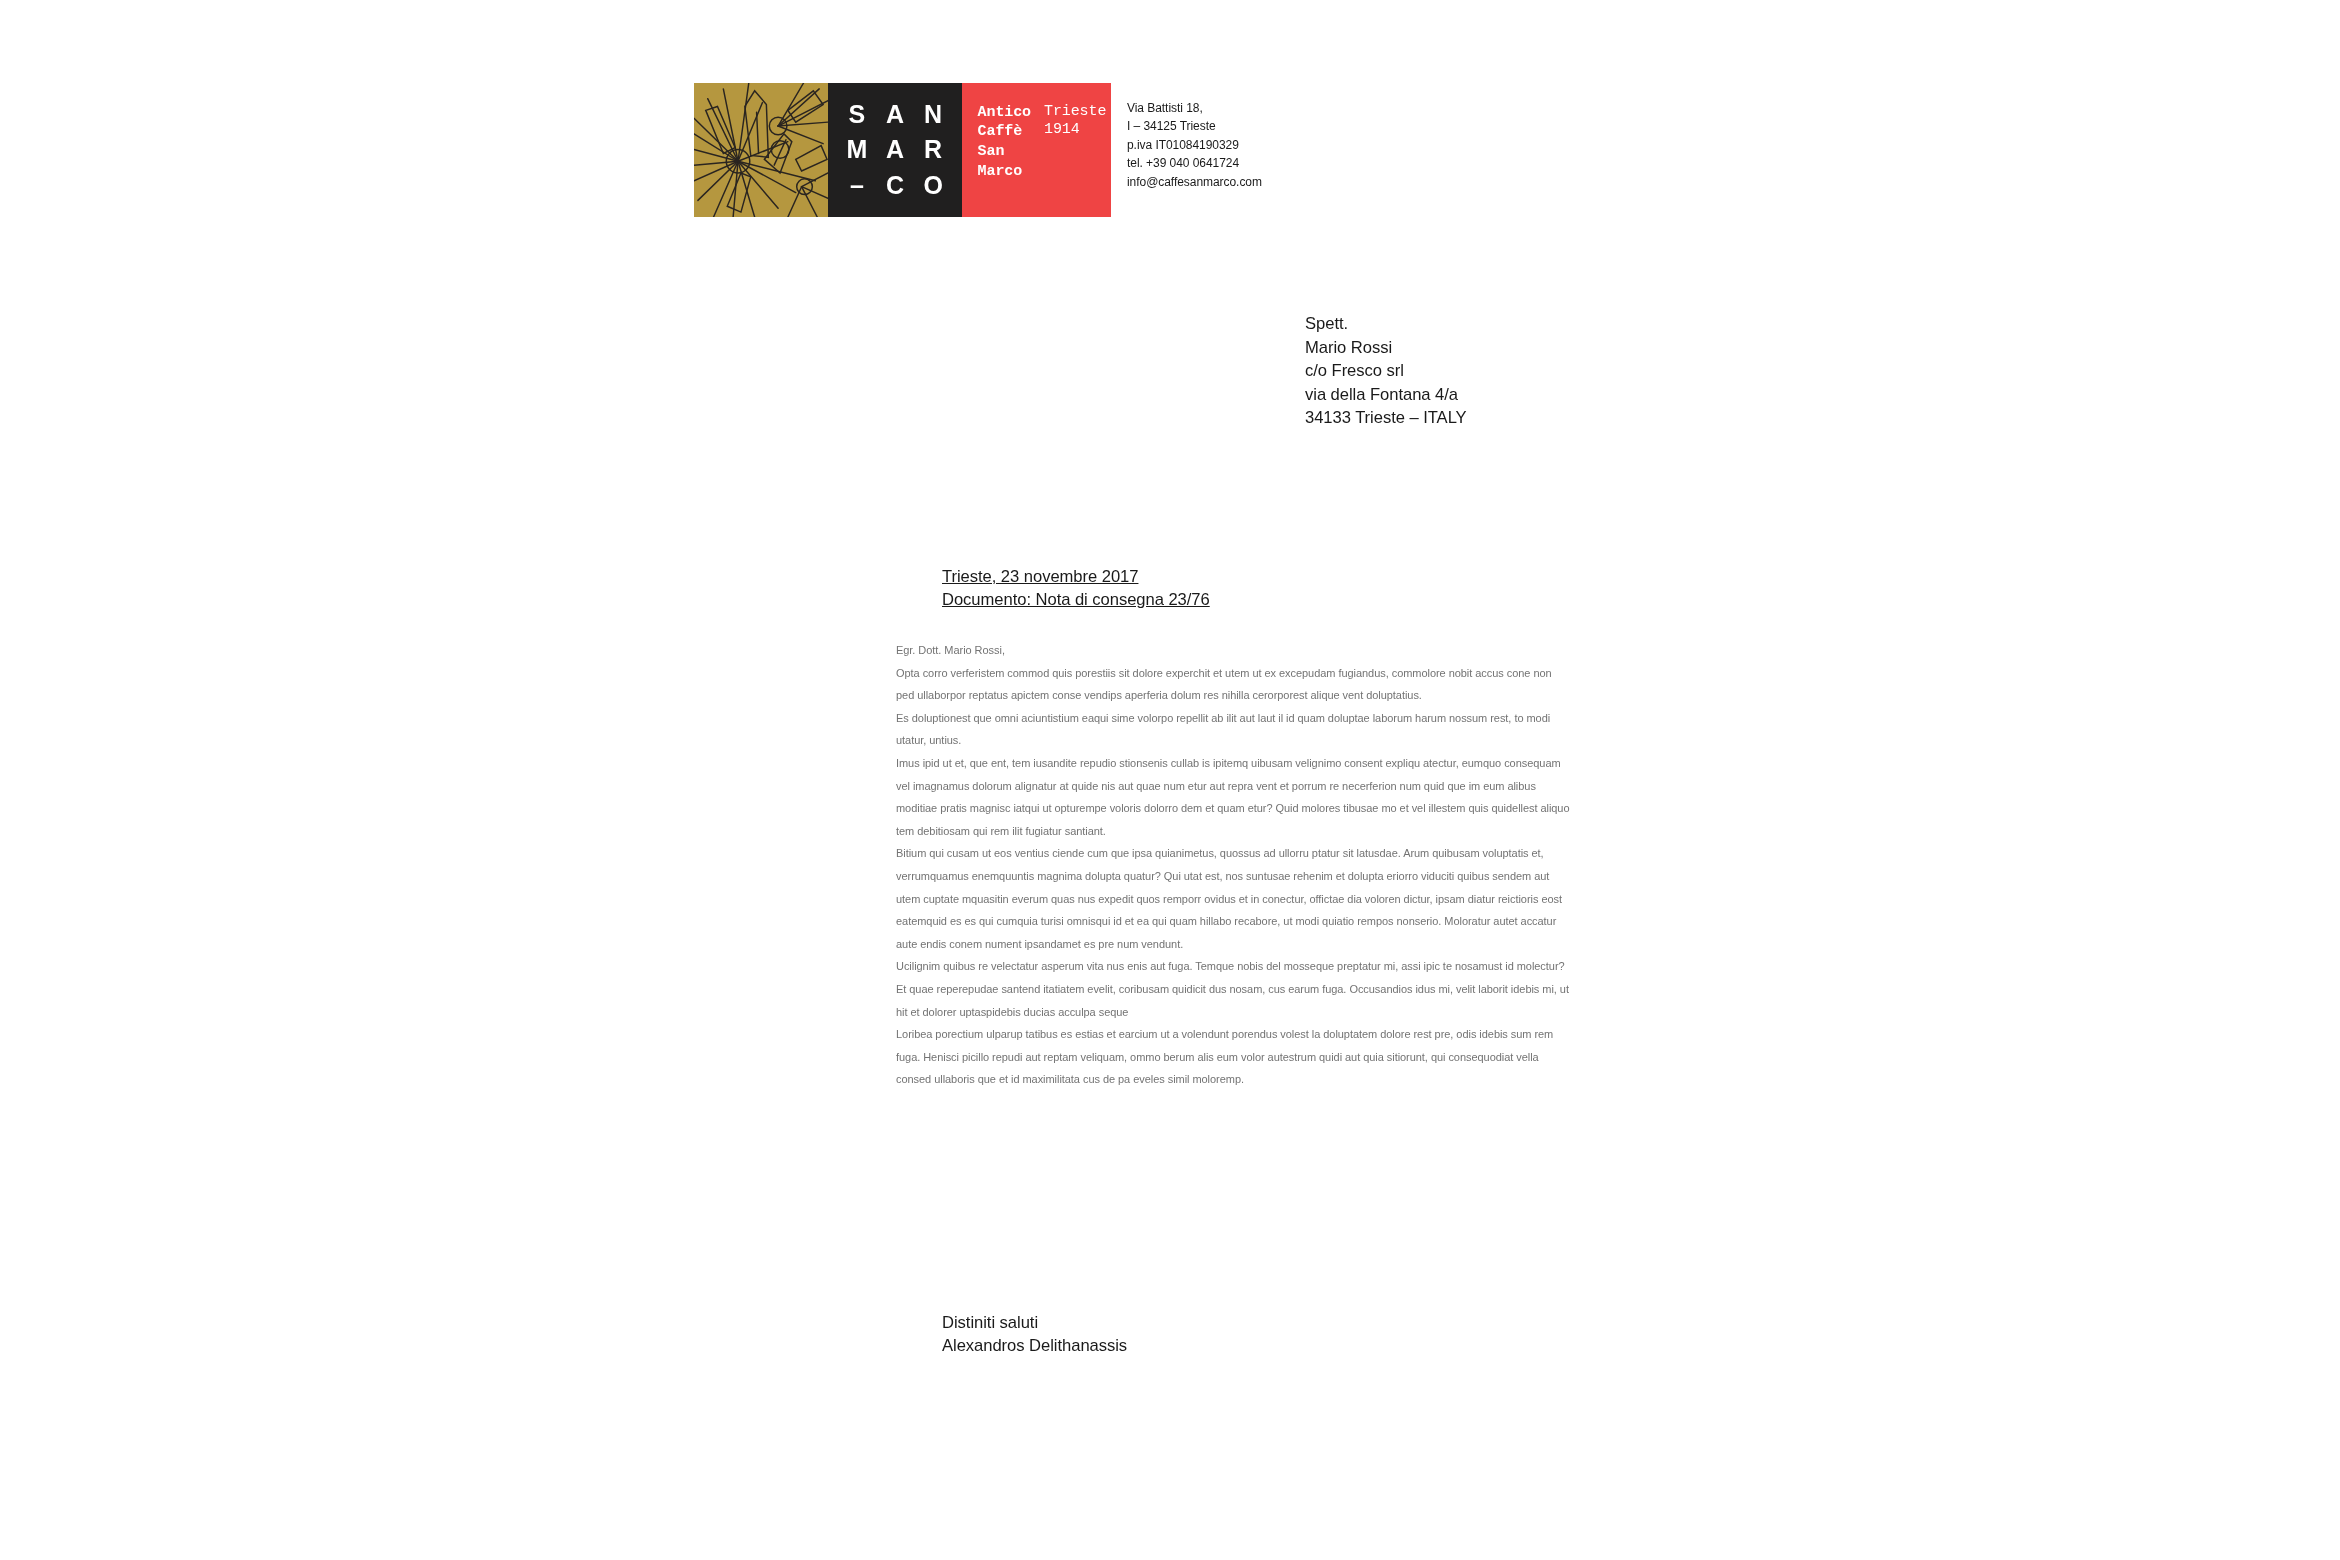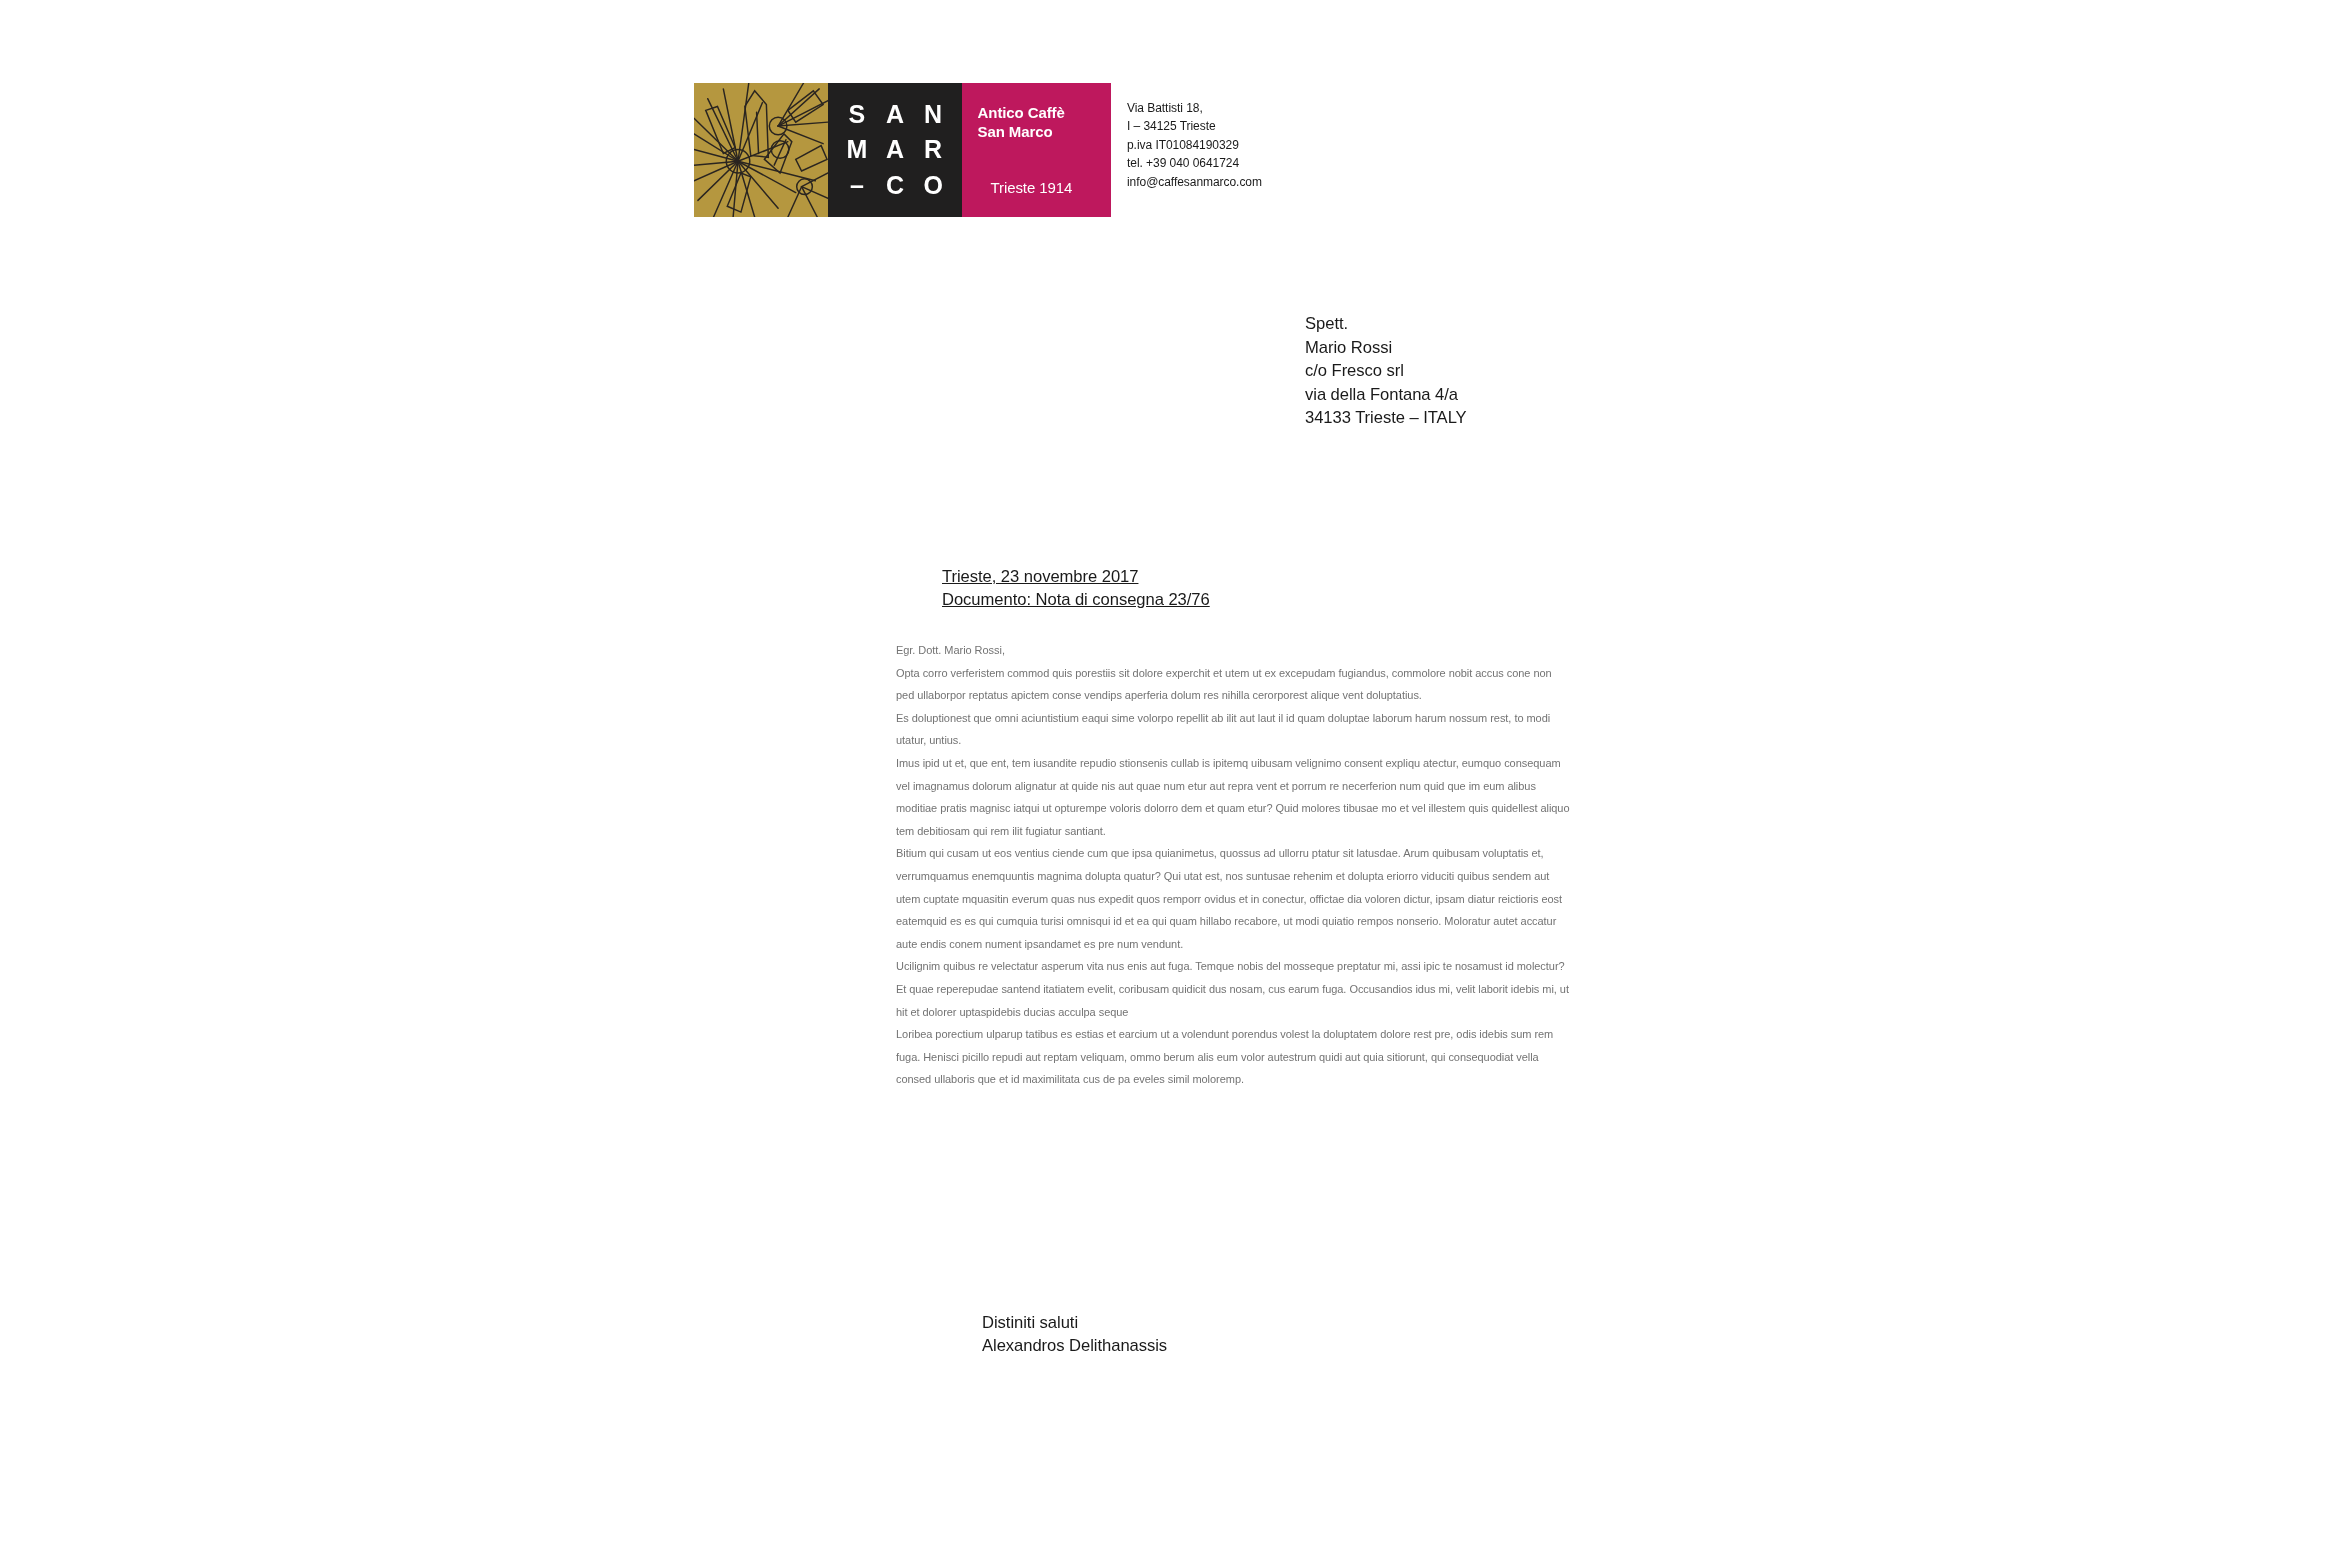--- a/index.html
+++ b/index.html
@@ -57,27 +57,28 @@
     color: #ffffff;
     font-family: "Liberation Sans", sans-serif;
     font-weight: 700;
     font-size: 25px;
     line-height: 1;
     letter-spacing: 0;
   }
 
   
   #name-tile {
-    background: #be185d;
+    background: #ef4444;
     width: 149px;
     padding: 19.5px 15.6px 17.6px 15.6px;
     box-sizing: border-box;
     display: flex;
-    flex-direction: column;
+    flex-direction: row;
     justify-content: space-between;
+    font-family: Liberation Mono, monospace;
   }
   #name-tile .nm-top {
     color: #ffffff;
     font-weight: 700;
     font-size: 15px;
     line-height: 1.32;
     letter-spacing: -0.1px;
   }
   #name-tile .nm-bot {
     color: #ffffff;
@@ -135,21 +136,21 @@
     color: #737373;
     letter-spacing: -0.05px;
   }
   #body-block p {
     margin: 0;
   }
 
   
   #signoff-block {
     position: absolute;
-    left: 982px;
+    left: 942px;
     top: 1312px;
     font-size: 16.6px;
     line-height: 22.6px;
     color: #1a1a1a;
     letter-spacing: -0.05px;
   }
 </style>
 </head>
 <body>
 

